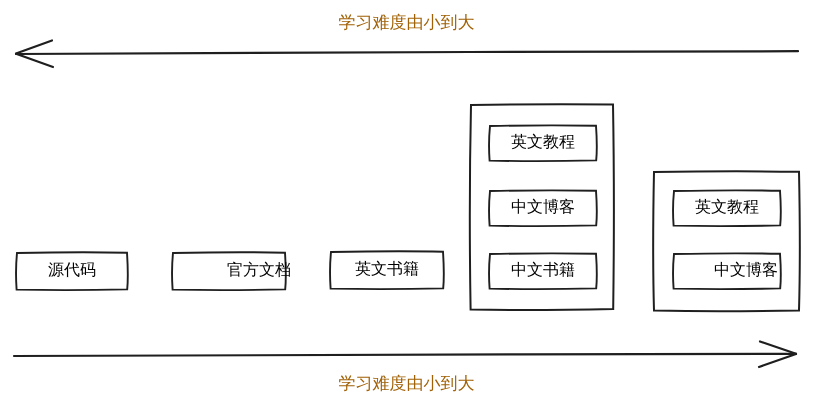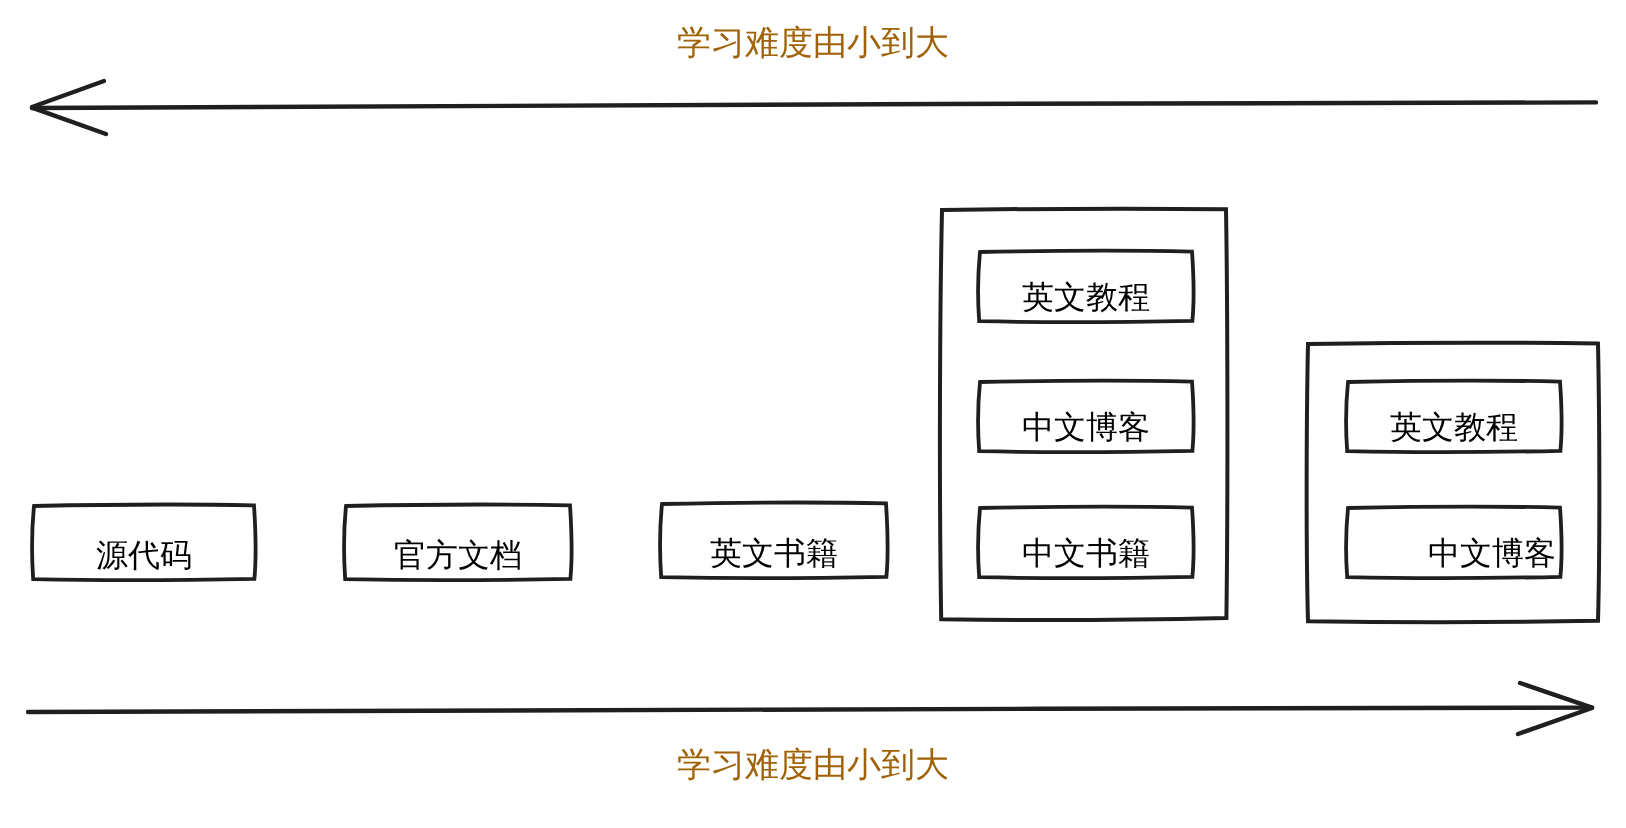--- a/index.html
+++ b/index.html
@@ -42,21 +42,21 @@
   }
   #bottom-axis-label {
     left: 0;
     top: 375px;
     width: 813px;
     text-align: center;
   }
   .node {
     position: absolute;
     display: flex;
-    align-items: flex-end;
+    align-items: center;
     justify-content: center;
   }
   .node span {
     position: relative;
     top: -1px;
   }
 </style>
 </head>
 <body>
 
@@ -119,21 +119,21 @@
 </svg>
 
 <div class="label axis-label" id="top-axis-label">学习难度由小到大</div>
 
 <div class="label axis-label" id="bottom-axis-label">学习难度由小到大</div>
 
 <div class="node" style="left:16px; top:252px; width:112px; height:38px;">
   <span class="box-label">源代码</span>
 </div>
 
-<div class="node" style="left:172px; top:252px; width:114px; height:38px;">
+<div class="node" style="left:172px; top:252px; width:114px; height:38px;padding-left:30px;">
   <span class="box-label">官方文档</span>
 </div>
 
 <div class="node" style="left:330px; top:251px; width:114px; height:38px;">
   <span class="box-label">英文书籍</span>
 </div>
 
 <div class="node" style="left:489px; top:125px; width:108px; height:36px;">
   <span class="box-label">英文教程</span>
 </div>

